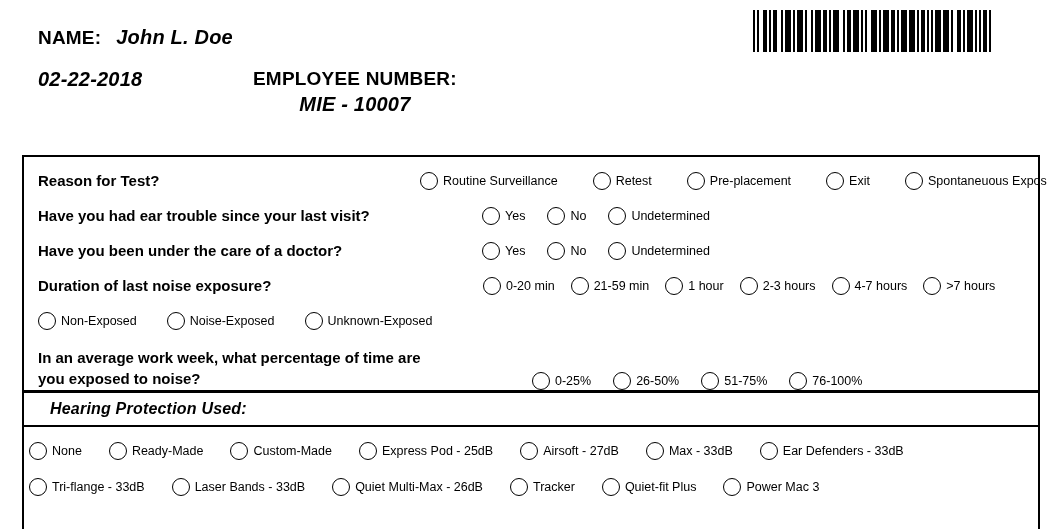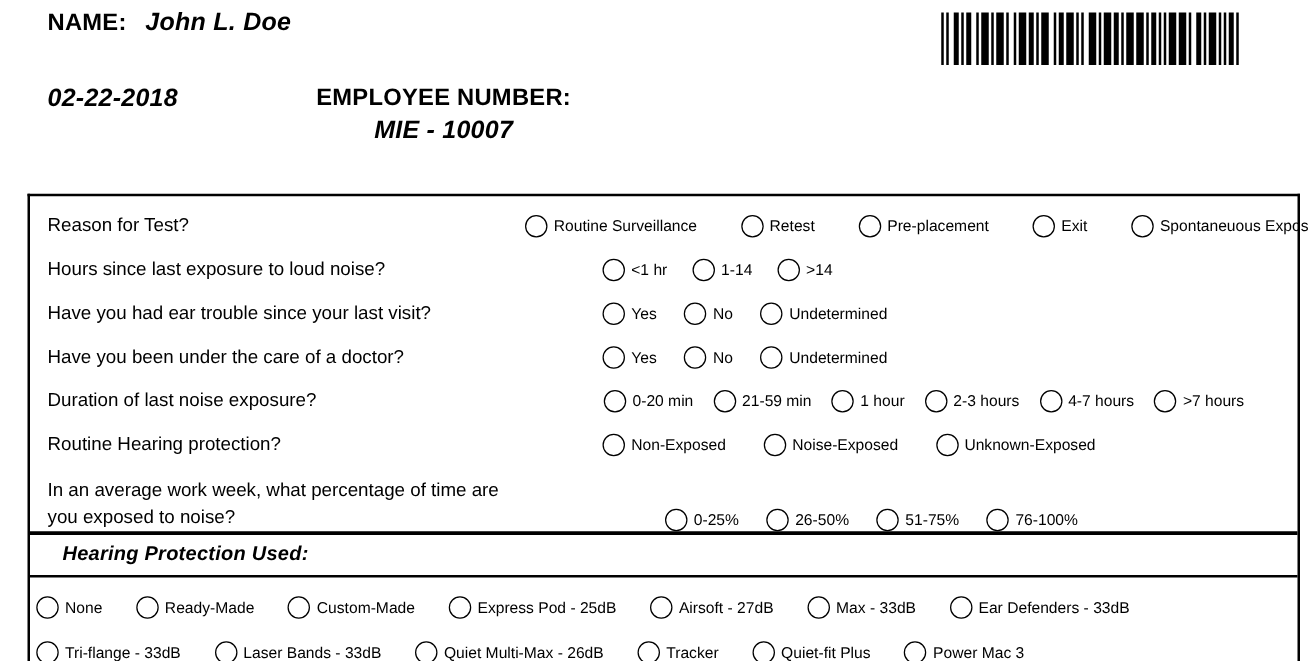--- a/index.html
+++ b/index.html
@@ -7,21 +7,21 @@
   body {
     background: #ffffff;
     color: #000000;
     font-family: "Liberation Sans", sans-serif;
     position: relative;
   }
   .page { position: relative; width: 1047px; height: 529px; background: #fff; }
 
   
   .hdr-name-row {
-    position: absolute; left: 38px; top: 7px;
+    position: absolute; left: 38px; top: 26px;
     display: flex; align-items: baseline; gap: 15px;
   }
   .hdr-label { font-size: 19px; font-weight: bold; letter-spacing: 0.2px; }
   .hdr-value { font-size: 20px; font-weight: bold; font-style: italic; letter-spacing: 0.2px; }
   .hdr-block { position: absolute; top: 68px; display: flex; flex-direction: column; gap: 3px; }
   .hdr-block.exam { left: 38px; }
   .hdr-block.emp  { left: 253px; align-items: center; }
 
   .barcode {
     position: absolute; left: 753px; top: 10px; height: 42px;
@@ -37,21 +37,21 @@
   }
   .q-rows { padding-top: 6px; }
   .q-row {
     display: flex; align-items: center;
     height: 35px; padding-left: 14px;
   }
   .q-row.tall { height: 52px; align-items: flex-end; }
   .q-row.tall .q-label { margin-top: 8px; }
   .q-row.tall .opts { margin-top: 12px; }
   .q-label {
-    font-size: 15px; font-weight: normal; flex-shrink: 0;
+    font-size: 15px; font-weight: bold; flex-shrink: 0;
     white-space: pre-line; line-height: 1.45;
   }
   .opts { display: flex; align-items: center; flex-wrap: nowrap; }
   .opt { display: flex; align-items: center; flex-shrink: 0; cursor: default; }
   .radio {
     width: 18px; height: 18px; border: 1.6px solid #000; border-radius: 50%;
     background: #fff; flex-shrink: 0; margin-right: 5px;
   }
   .opt-label { font-size: 12.5px; white-space: nowrap; }
 
@@ -188,37 +188,20 @@
               <span class="radio"></span>
               <span class="opt-label">Exit</span>
             </span>
             <span class="opt">
               <span class="radio"></span>
               <span class="opt-label">Spontaneuous Exposure</span>
             </span>
           </div>
         </div>
         <div class="q-row">
-          <div class="q-label" style="width: 444px;">Hours since last exposure to loud noise?</div>
-          <div class="opts" style="gap: 20px;">
-            <span class="opt">
-              <span class="radio"></span>
-              <span class="opt-label">&lt;1 hr</span>
-            </span>
-            <span class="opt">
-              <span class="radio"></span>
-              <span class="opt-label">1-14</span>
-            </span>
-            <span class="opt">
-              <span class="radio"></span>
-              <span class="opt-label">&gt;14</span>
-            </span>
-          </div>
-        </div>
-        <div class="q-row">
           <div class="q-label" style="width: 444px;">Have you had ear trouble since your last visit?</div>
           <div class="opts" style="gap: 22px;">
             <span class="opt">
               <span class="radio"></span>
               <span class="opt-label">Yes</span>
             </span>
             <span class="opt">
               <span class="radio"></span>
               <span class="opt-label">No</span>
             </span>
@@ -268,21 +251,20 @@
               <span class="radio"></span>
               <span class="opt-label">4-7 hours</span>
             </span>
             <span class="opt">
               <span class="radio"></span>
               <span class="opt-label">&gt;7 hours</span>
             </span>
           </div>
         </div>
         <div class="q-row">
-          <div class="q-label" style="width: 444px;">Routine Hearing protection?</div>
           <div class="opts" style="gap: 30px;">
             <span class="opt">
               <span class="radio"></span>
               <span class="opt-label">Non-Exposed</span>
             </span>
             <span class="opt">
               <span class="radio"></span>
               <span class="opt-label">Noise-Exposed</span>
             </span>
             <span class="opt">

